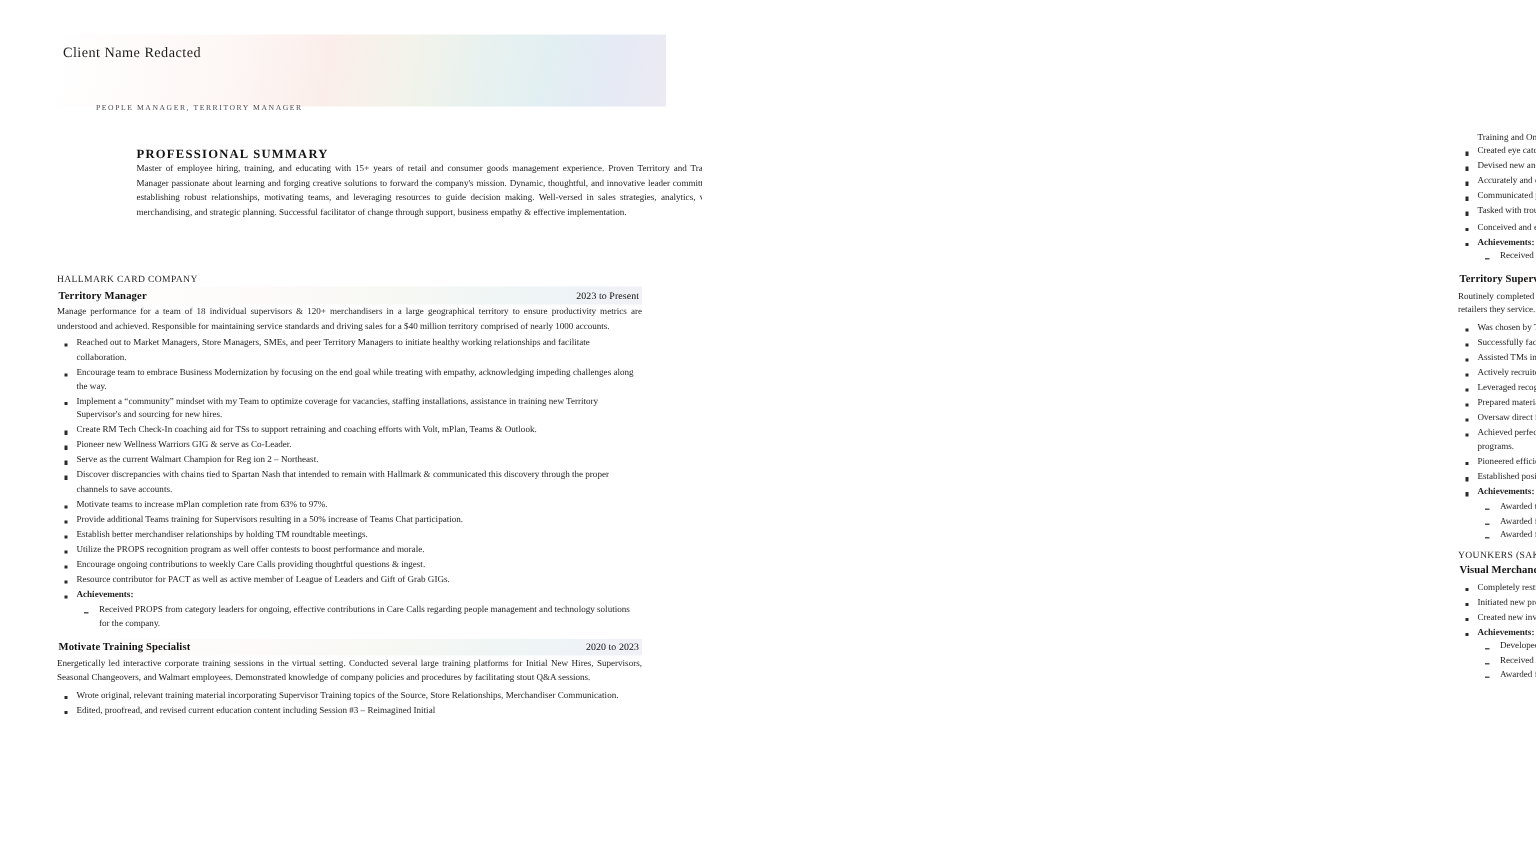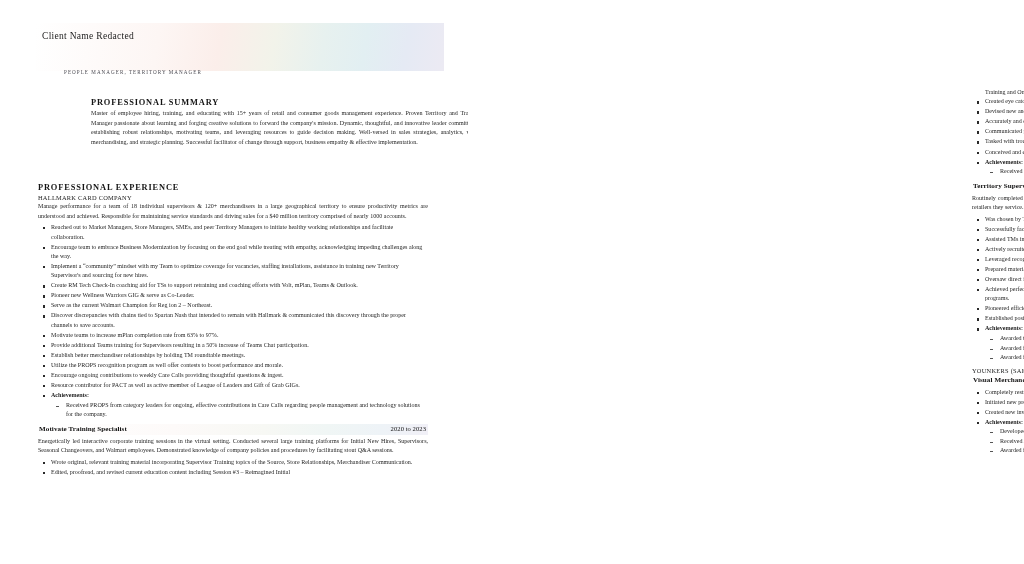--- a/index.html
+++ b/index.html
@@ -168,24 +168,27 @@
   <div class="banner"></div>
   <div class="banner-name">Client Name Redacted</div>
   <div class="banner-sub">PEOPLE MANAGER, TERRITORY MANAGER</div>
 
   <div class="col-left-body">
     <div class="sec-head">PROFESSIONAL SUMMARY</div>
     <p class="para">Master of employee hiring, training, and educating with 15+ years of retail and consumer goods management experience. Proven Territory and Training Manager passionate about learning and forging creative solutions to forward the company's mission. Dynamic, thoughtful, and innovative leader committed to establishing robust relationships, motivating teams, and leveraging resources to guide decision making. Well-versed in sales strategies, analytics, visual merchandising, and strategic planning. Successful facilitator of change through support, business empathy &amp; effective implementation.</p>
   </div>
 
   <div class="col-left-exp">
-    <div class="sec-head">PROFESSIONAL EXPERIENCE</div>
     <div class="company">HALLMARK CARD COMPANY</div>
 
     <div class="blk">
+      <div class="jobbar">
+        <span class="job-title">Territory Manager</span>
+        <span class="job-dates">2023 to Present</span>
+      </div>
       <p class="para">Manage performance for a team of 18 individual supervisors &amp; 120+ merchandisers in a large geographical territory to ensure productivity metrics are understood and achieved. Responsible for maintaining service standards and driving sales for a $40 million territory comprised of nearly 1000 accounts.</p>
       <ul class="bl">
         <li>Reached out to Market Managers, Store Managers, SMEs, and peer Territory Managers to initiate healthy working relationships and facilitate collaboration.</li>
         <li>Encourage team to embrace Business Modernization by focusing on the end goal while treating with empathy, acknowledging impeding challenges along the way.</li>
         <li>Implement a “community” mindset with my Team to optimize coverage for vacancies, staffing installations, assistance in training new Territory Supervisor's and sourcing for new hires.</li>
         <li>Create RM Tech Check-In coaching aid for TSs to support retraining and coaching efforts with Volt, mPlan, Teams &amp; Outlook.</li>
         <li>Pioneer new Wellness Warriors GIG &amp; serve as Co-Leader.</li>
         <li>Serve as the current Walmart Champion for Reg ion 2 – Northeast.</li>
         <li>Discover discrepancies with chains tied to Spartan Nash that intended to remain with Hallmark &amp; communicated this discovery through the proper channels to save accounts.</li>
         <li>Motivate teams to increase mPlan completion rate from 63% to 97%.</li>

